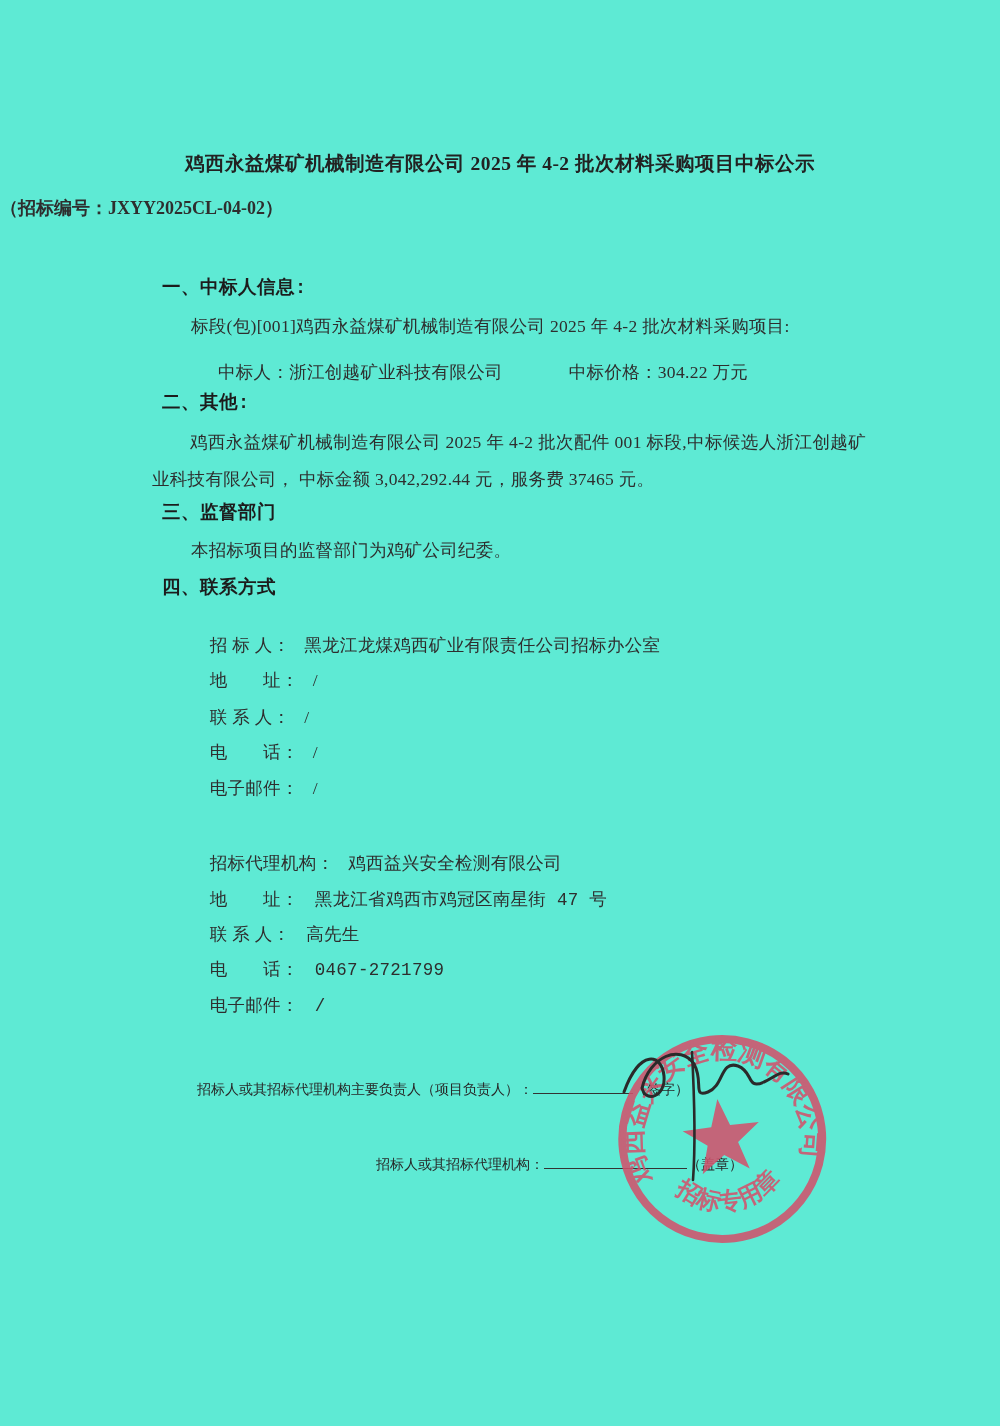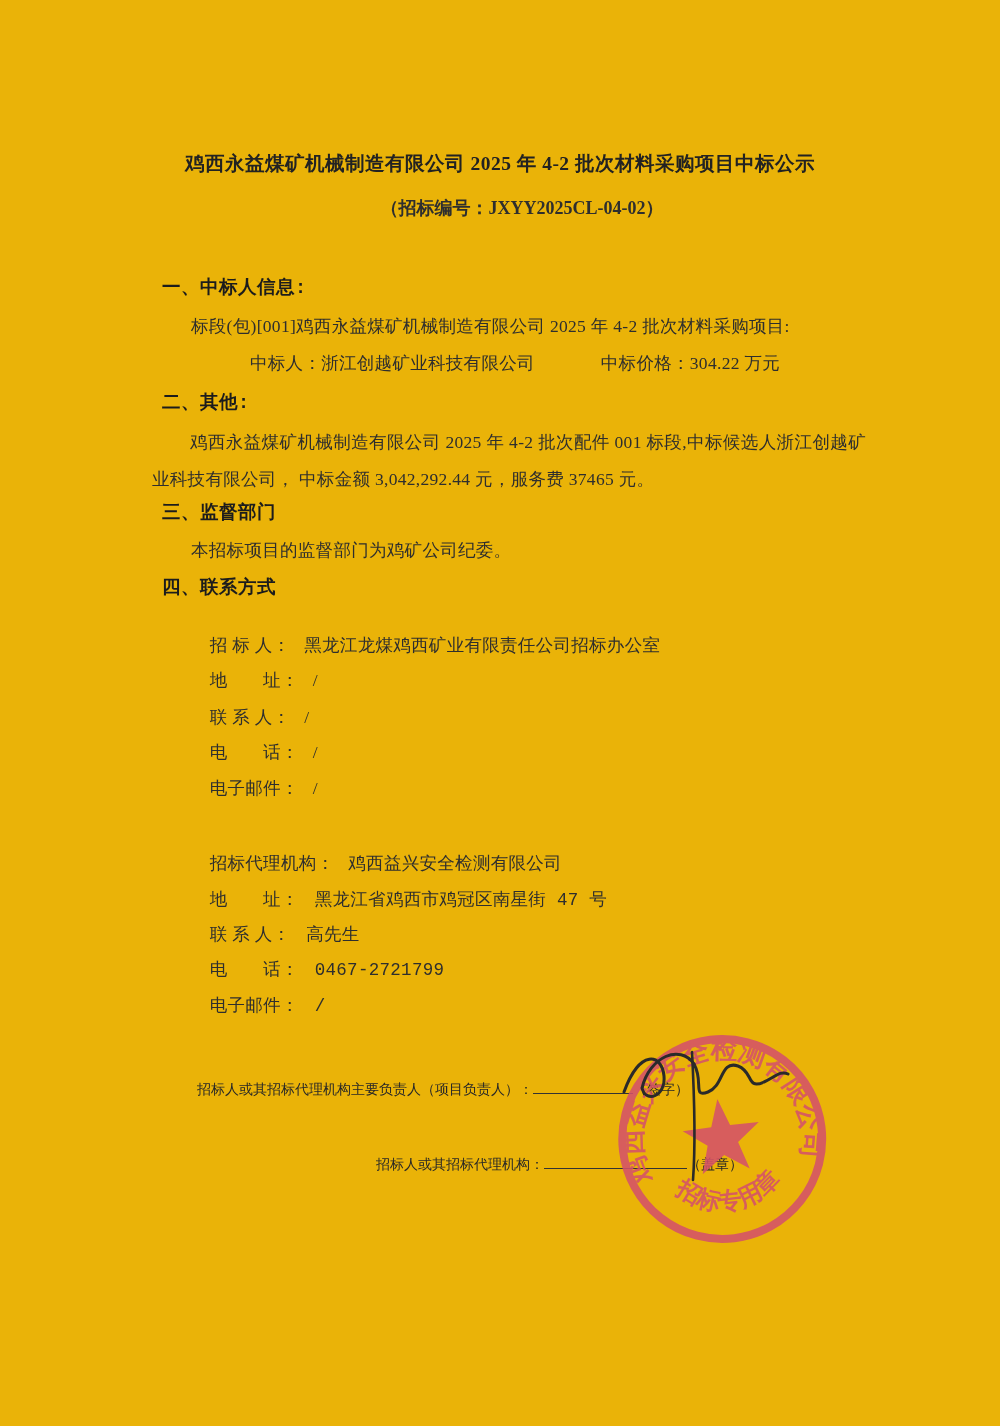--- a/index.html
+++ b/index.html
@@ -3,57 +3,56 @@
 <meta charset="utf-8">
 <style>
   * { margin: 0; padding: 0; box-sizing: border-box; }
   html, body { background: #e8e8e8; }
   body { font-family: "Liberation Serif", "DejaVu Serif", serif; }
   .page {
     position: relative;
     width: 1000px;
     height: 1426px;
     margin: 0 auto;
-    background: #eab308;
+    background: #5eead4;
     color: #2b2b2b;
     overflow: hidden;
   }
   .abs { position: absolute; }
   .doc-title {
     left: 0; top: 150px; width: 100%;
     text-align: center;
     font-size: 19.5px;
     font-weight: 700;
     letter-spacing: 0.5px;
     color: #222;
   }
   .doc-subtitle {
     left: 0; top: 196px; width: 100%;
-    text-align: center;
+    text-align: left;
     font-size: 18px;
     font-weight: 600;
     color: #2e2e2e;
-    padding-left: 44px;
   }
   .sec-head {
     left: 162px;
     font-size: 18.5px;
     font-weight: 700;
     font-family: Liberation Mono, monospace;
     color: #1c1c1c;
     letter-spacing: 0.5px;
   }
   .body-text { font-size: 17.5px; color: #2e2e2e; letter-spacing: 0.3px; }
   .para {
     left: 152px; width: 714px;
     line-height: 36.5px;
     text-indent: 38px;
     text-align: justify;
   }
-  .winner-row { left: 218px; top: 351px; margin-left: 32px; }
+  .winner-row { left: 218px; top: 360px; }
   .winner-row .gap { display: inline-block; width: 66px; }
   .contact-row { white-space: pre; }
   .contact-row .val { margin-left: 14px; }
   .contact-row .val-gap { margin-left: 16px; font-family: Liberation Mono, monospace; }
   .sig-row {
     font-size: 14px;
     color: #272727;
     white-space: nowrap;
     z-index: 1;
   }

